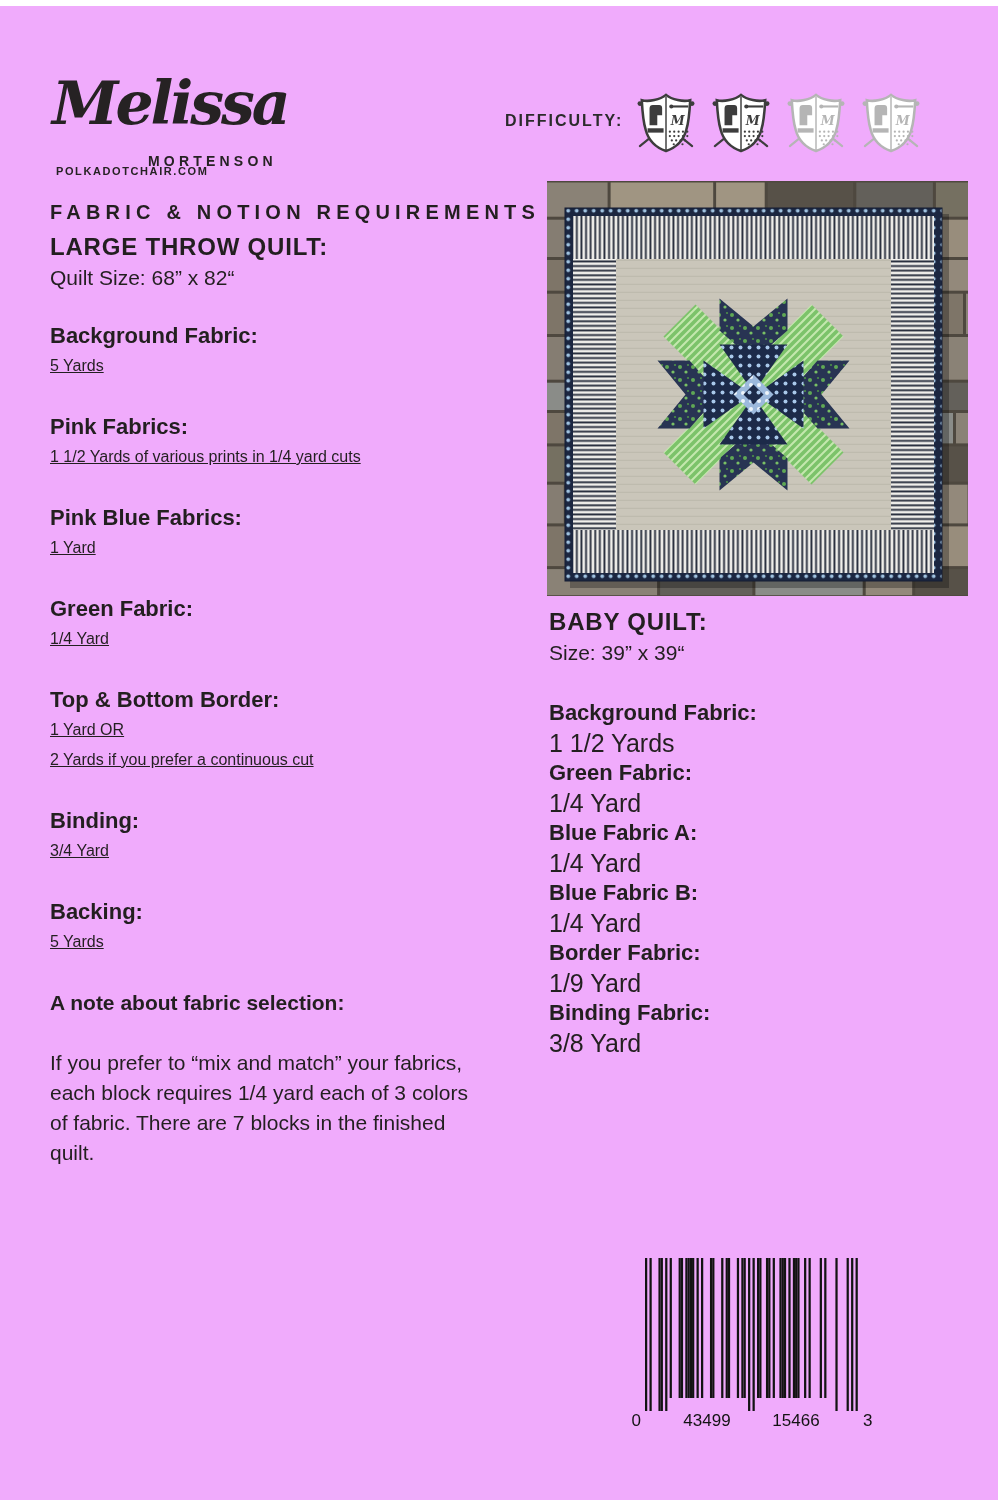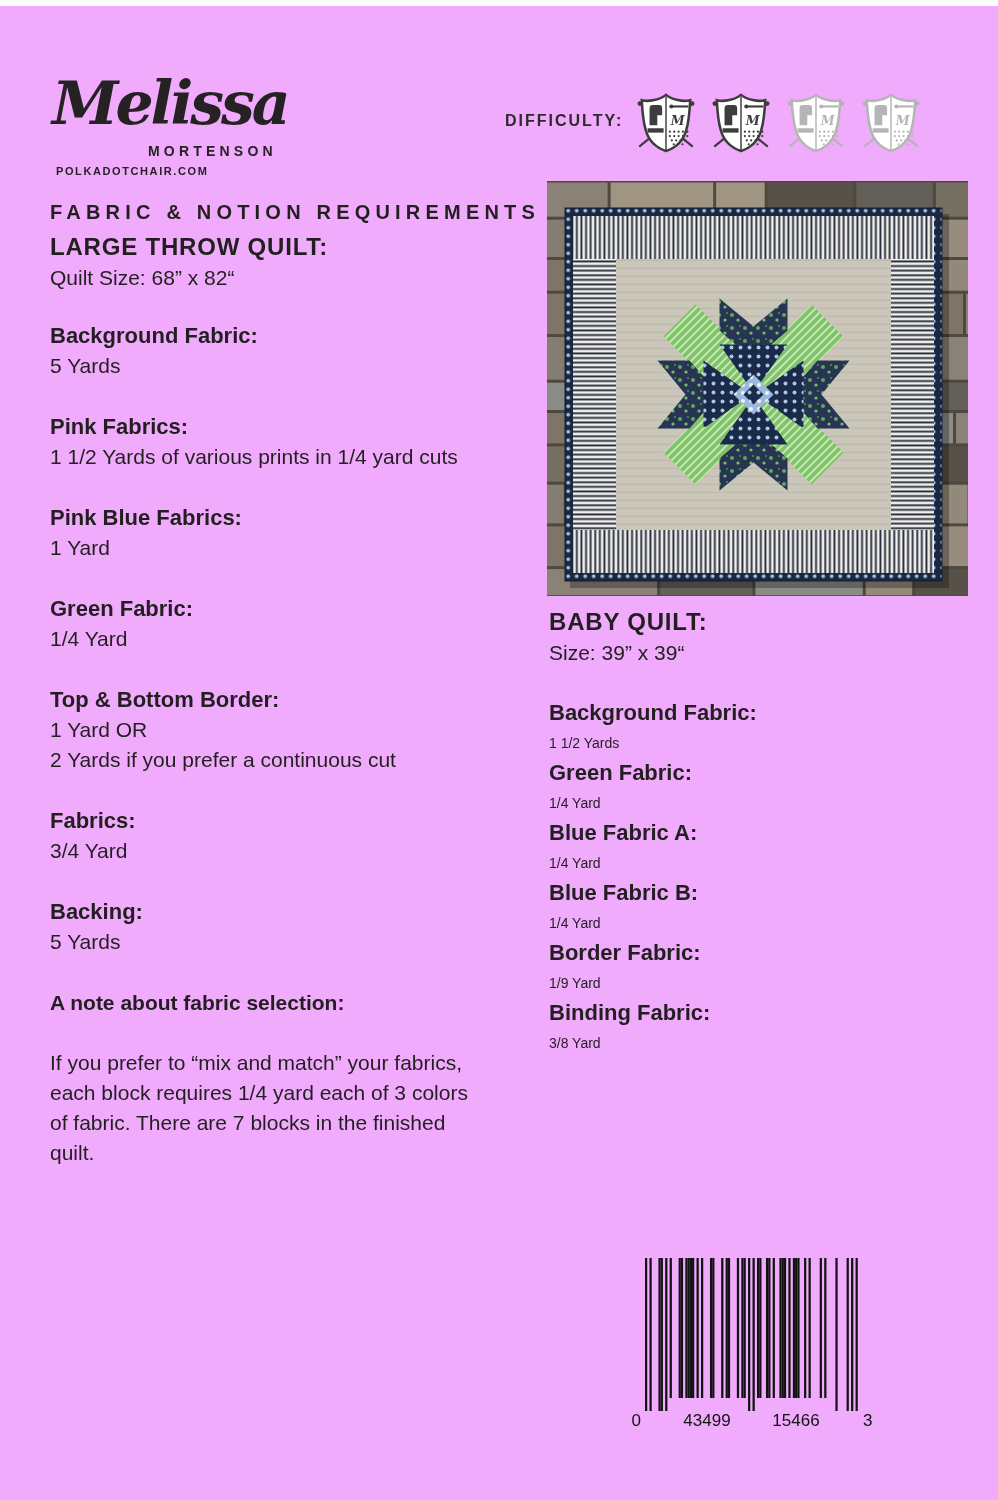--- a/index.html
+++ b/index.html
@@ -2,47 +2,47 @@
 <html><head>
 <meta charset="utf-8">
 <style>
   html,body{margin:0;padding:0;background:#ffffff;}
   .page{position:relative;width:998px;height:1500px;background:#f0abfc;overflow:hidden;
         font-family:"Liberation Sans", sans-serif;color:#231f20;margin-top:6px;}
 
   
   .logo-script{position:absolute;left:52px;top:62px;font-family:"DejaVu Serif",serif;
                font-style:italic;font-weight:700;font-size:60px;letter-spacing:-3px;color:#262223;}
-  .logo-surname{position:absolute;left:148px;top:137px;font-size:14px;font-weight:700;
+  .logo-surname{position:absolute;left:148px;top:147px;font-size:14px;font-weight:700;
                 letter-spacing:4.2px;color:#262223;}
   .logo-site{position:absolute;left:56px;top:159px;font-size:11px;font-weight:700;
              letter-spacing:1.6px;color:#262223;}
 
   
   .difficulty{position:absolute;left:505px;top:82px;height:66px;display:flex;align-items:center;}
   .diff-label{font-size:16px;font-weight:600;letter-spacing:2px;color:#2b2b2b;margin-right:12px;}
   .shields{display:flex;gap:13px;align-items:center;}
 
   
   .col-left{position:absolute;left:50px;top:195px;width:486px;}
   .heading{font-size:20px;font-weight:700;letter-spacing:5.2px;white-space:nowrap;}
   .big-title{font-size:24px;font-weight:700;letter-spacing:0.8px;margin-top:9px;}
   .size-line{font-size:21px;margin-top:5px;}
   .group{margin-top:31px;}
   .group .label{font-size:22px;font-weight:700;line-height:30px;}
-  .group .line{font-size:21px;line-height:30px;}
+  .group .line{font-size:16px;line-height:30px;text-decoration:underline;}
   .note-intro{margin-top:31px;font-size:21px;line-height:30px;font-weight:bold;}
   .note-para{margin-top:30px;font-size:21px;line-height:30px;}
 
   .photo{position:absolute;left:547px;top:175px;width:421px;height:415px;}
   .col-right{position:absolute;left:549px;top:602px;width:446px;}
   .rt-items{margin-top:33px;}
   .rgroup{margin-top:0;}
   .rgroup .label{font-size:22px;font-weight:700;line-height:30px;}
-  .rgroup .line{font-size:14px;line-height:30px;}
+  .rgroup .line{font-size:25px;line-height:30px;}
 
   
   .barcode{position:absolute;left:627px;top:1250px;}
   .bc-num{font-family:"Liberation Sans", sans-serif;font-size:17px;fill:#131313;}
 </style>
 </head>
 <body>
 
 <div class="page">
 
@@ -339,21 +339,21 @@
         <div class="group">
           <div class="label">Green Fabric:</div>
           <div class="line">1/4 Yard</div>
         </div>
         <div class="group">
           <div class="label">Top &amp; Bottom Border:</div>
           <div class="line">1 Yard OR</div>
           <div class="line">2 Yards if you prefer a continuous cut</div>
         </div>
         <div class="group">
-          <div class="label">Fabrics:</div>
+          <div class="label">Binding:</div>
           <div class="line">3/4 Yard</div>
         </div>
         <div class="group">
           <div class="label">Backing:</div>
           <div class="line">5 Yards</div>
         </div>
       </div>
     <div class="note-intro">A note about fabric selection:</div>
     <div class="note-para" id="note-para">
         <div>If you prefer to “mix and match” your fabrics,</div>

